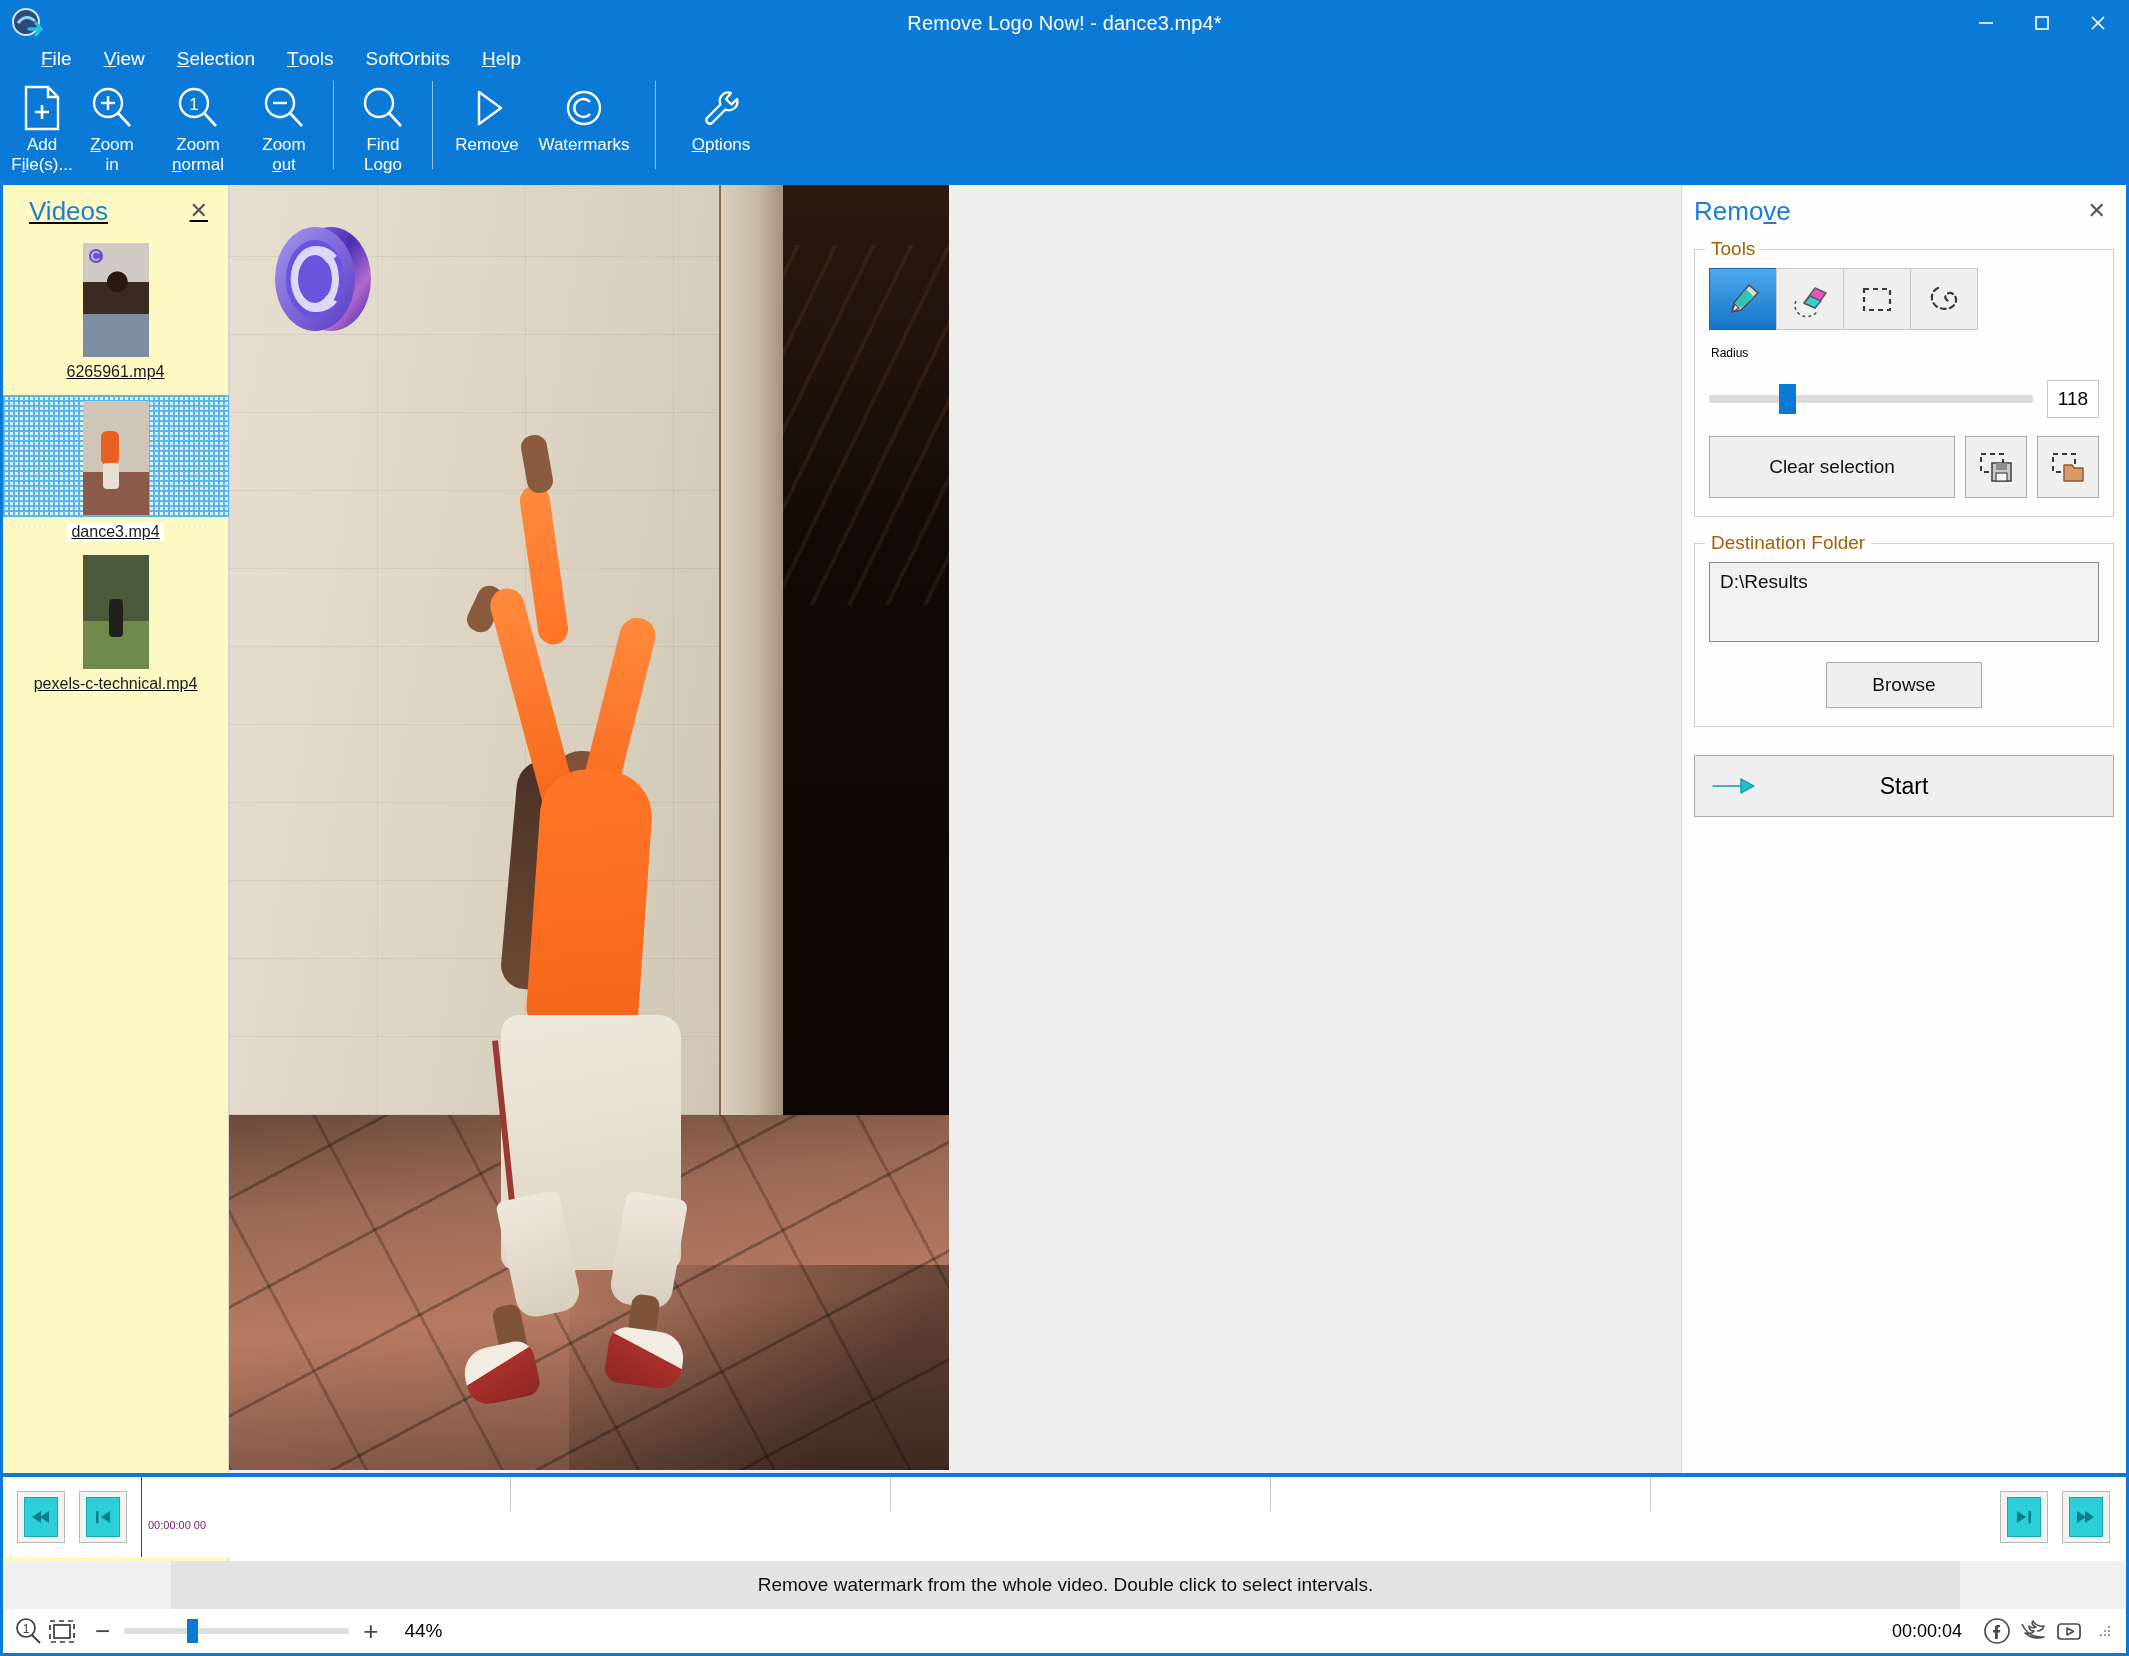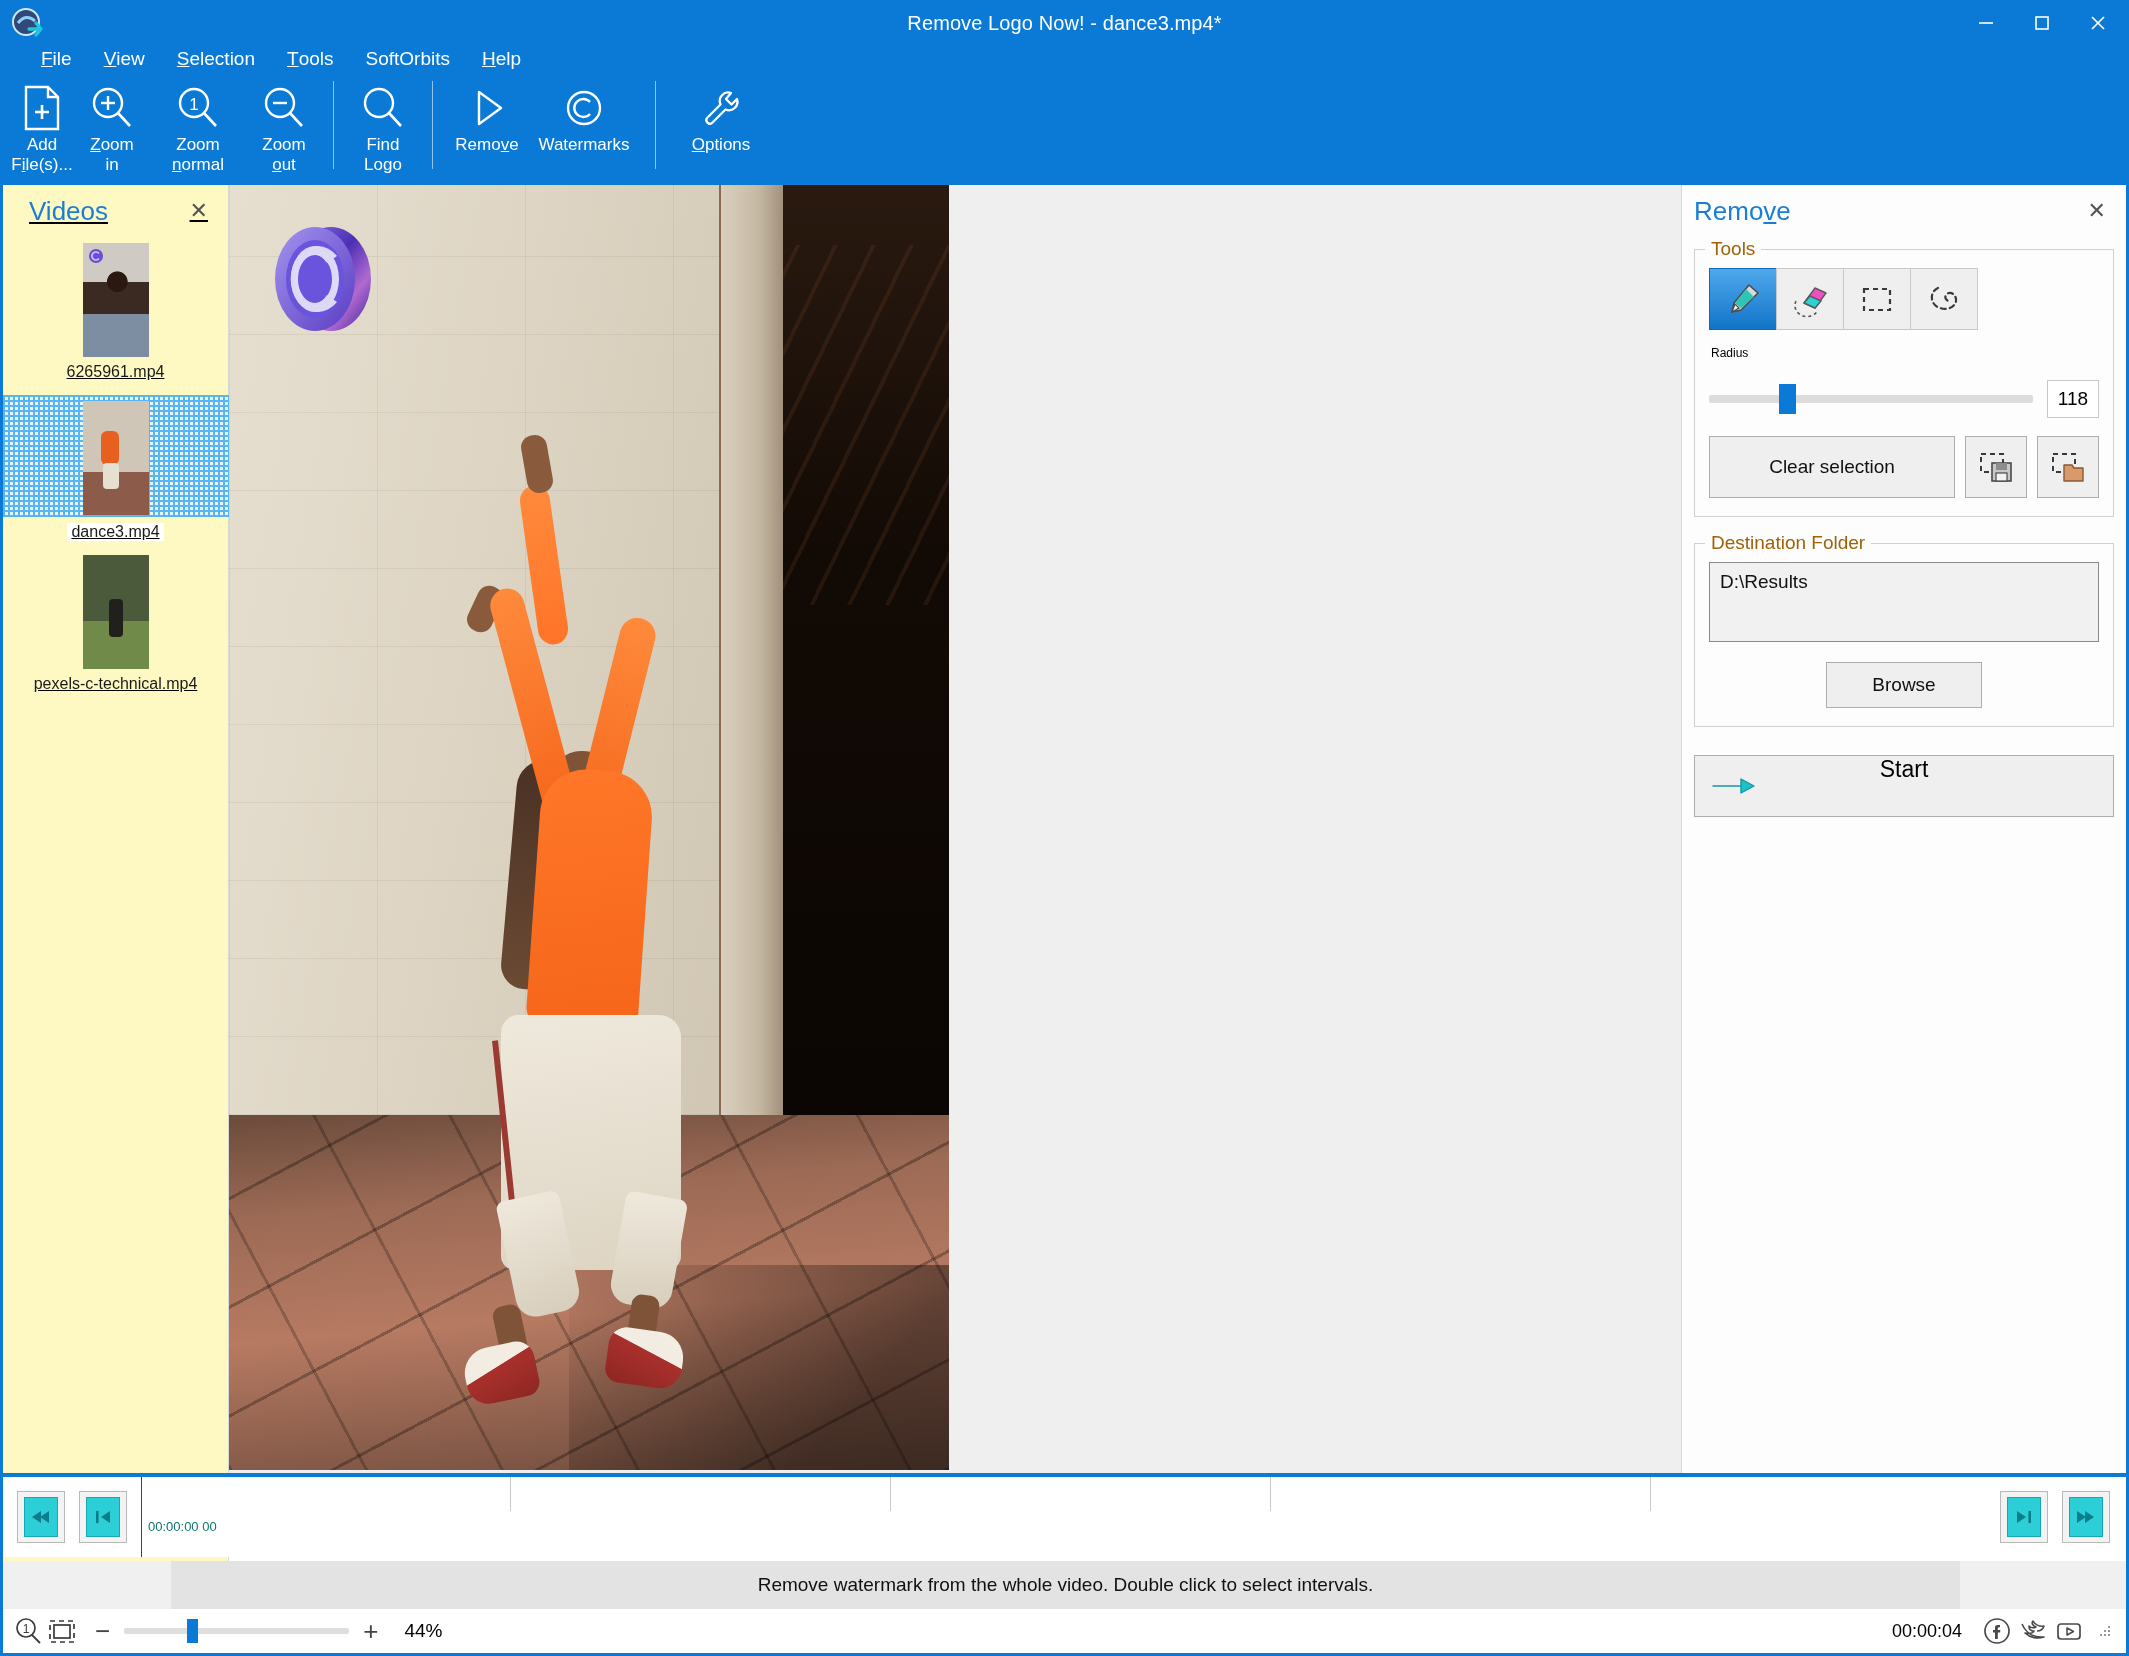--- a/index.html
+++ b/index.html
@@ -337,21 +337,21 @@
   #dest-input {
     width: 100%; height: 80px;
     border: 1px solid #8a8a8a; background: #f1f1f1;
     font-size: 19px; padding: 8px 10px; color: #111;
   }
   #browse-btn { width: 156px; height: 46px; margin: 20px auto 0 auto; }
   #start-btn {
     margin: 28px 12px 0 12px;
     height: 62px;
     border: 1px solid #adadad; background: #efefef;
-    display: flex; align-items: flex-start; position: relative;
+    display: flex; align-items: center; position: relative;
   }
   #start-label { flex: 1; text-align: center; font-size: 23px; }
   #start-arrow { position: absolute; left: 16px; top: 50%; transform: translateY(-50%); }
 
   
   #timeline {
     position: absolute; left: 0; top: 1470px;
     width: 2123px; height: 84px;
     background: #ffffff;
     border-top: 4px solid #0a7ad6;
@@ -367,21 +367,21 @@
     border: 1px solid #17a7b5;
     display: flex; align-items: center; justify-content: center;
   }
   #tl-track {
     position: relative; flex: 1; height: 80px; margin-left: 14px;
     border-left: 1px solid #444;
   }
   .tl-tick { position: absolute; top: 0; width: 1px; height: 34px; background: #c9c9c9; }
   #tl-time {
     position: absolute; left: 6px; top: 42px;
-    color: #0f766e; font-size: 13px;
+    color: #701a75; font-size: 11px;
   }
   .tl-right { display: flex; margin-right: 16px; }
 
   
   #statusmsg {
     position: absolute; left: 168px; top: 1558px;
     width: 1789px; height: 48px;
     background: #e3e3e3;
     display: flex; align-items: center; justify-content: center;
     font-size: 19px; color: #111;

